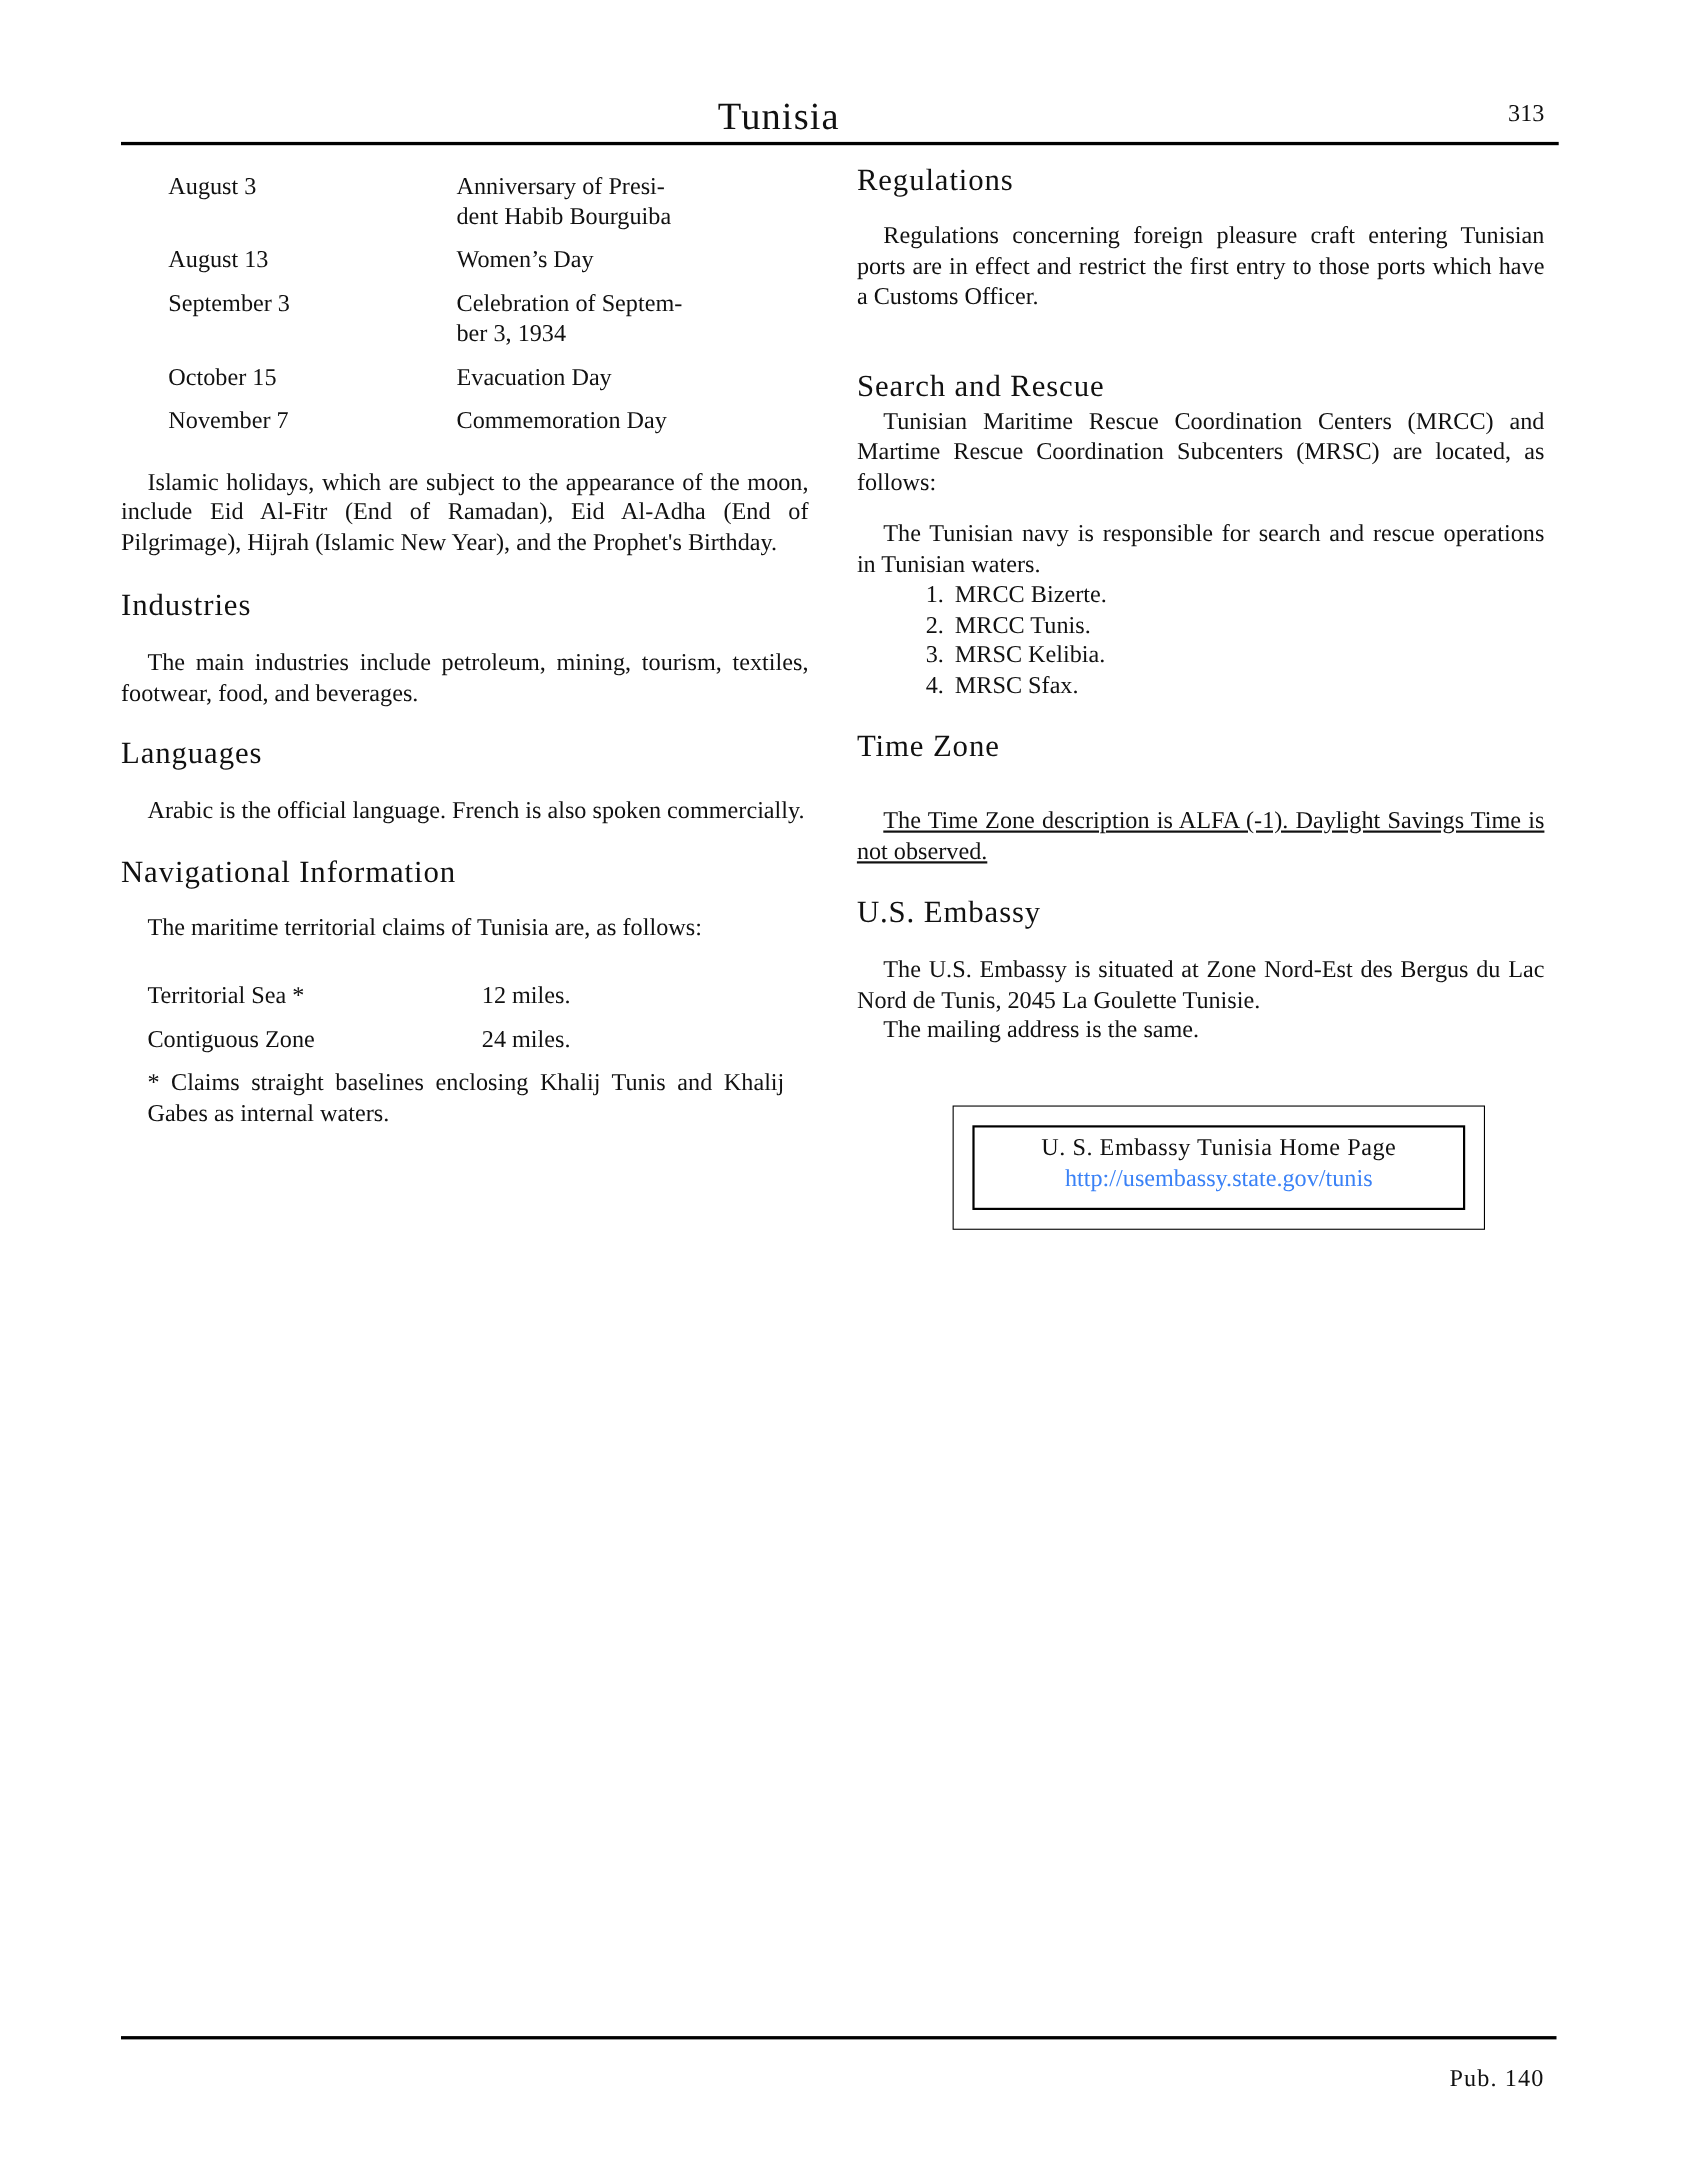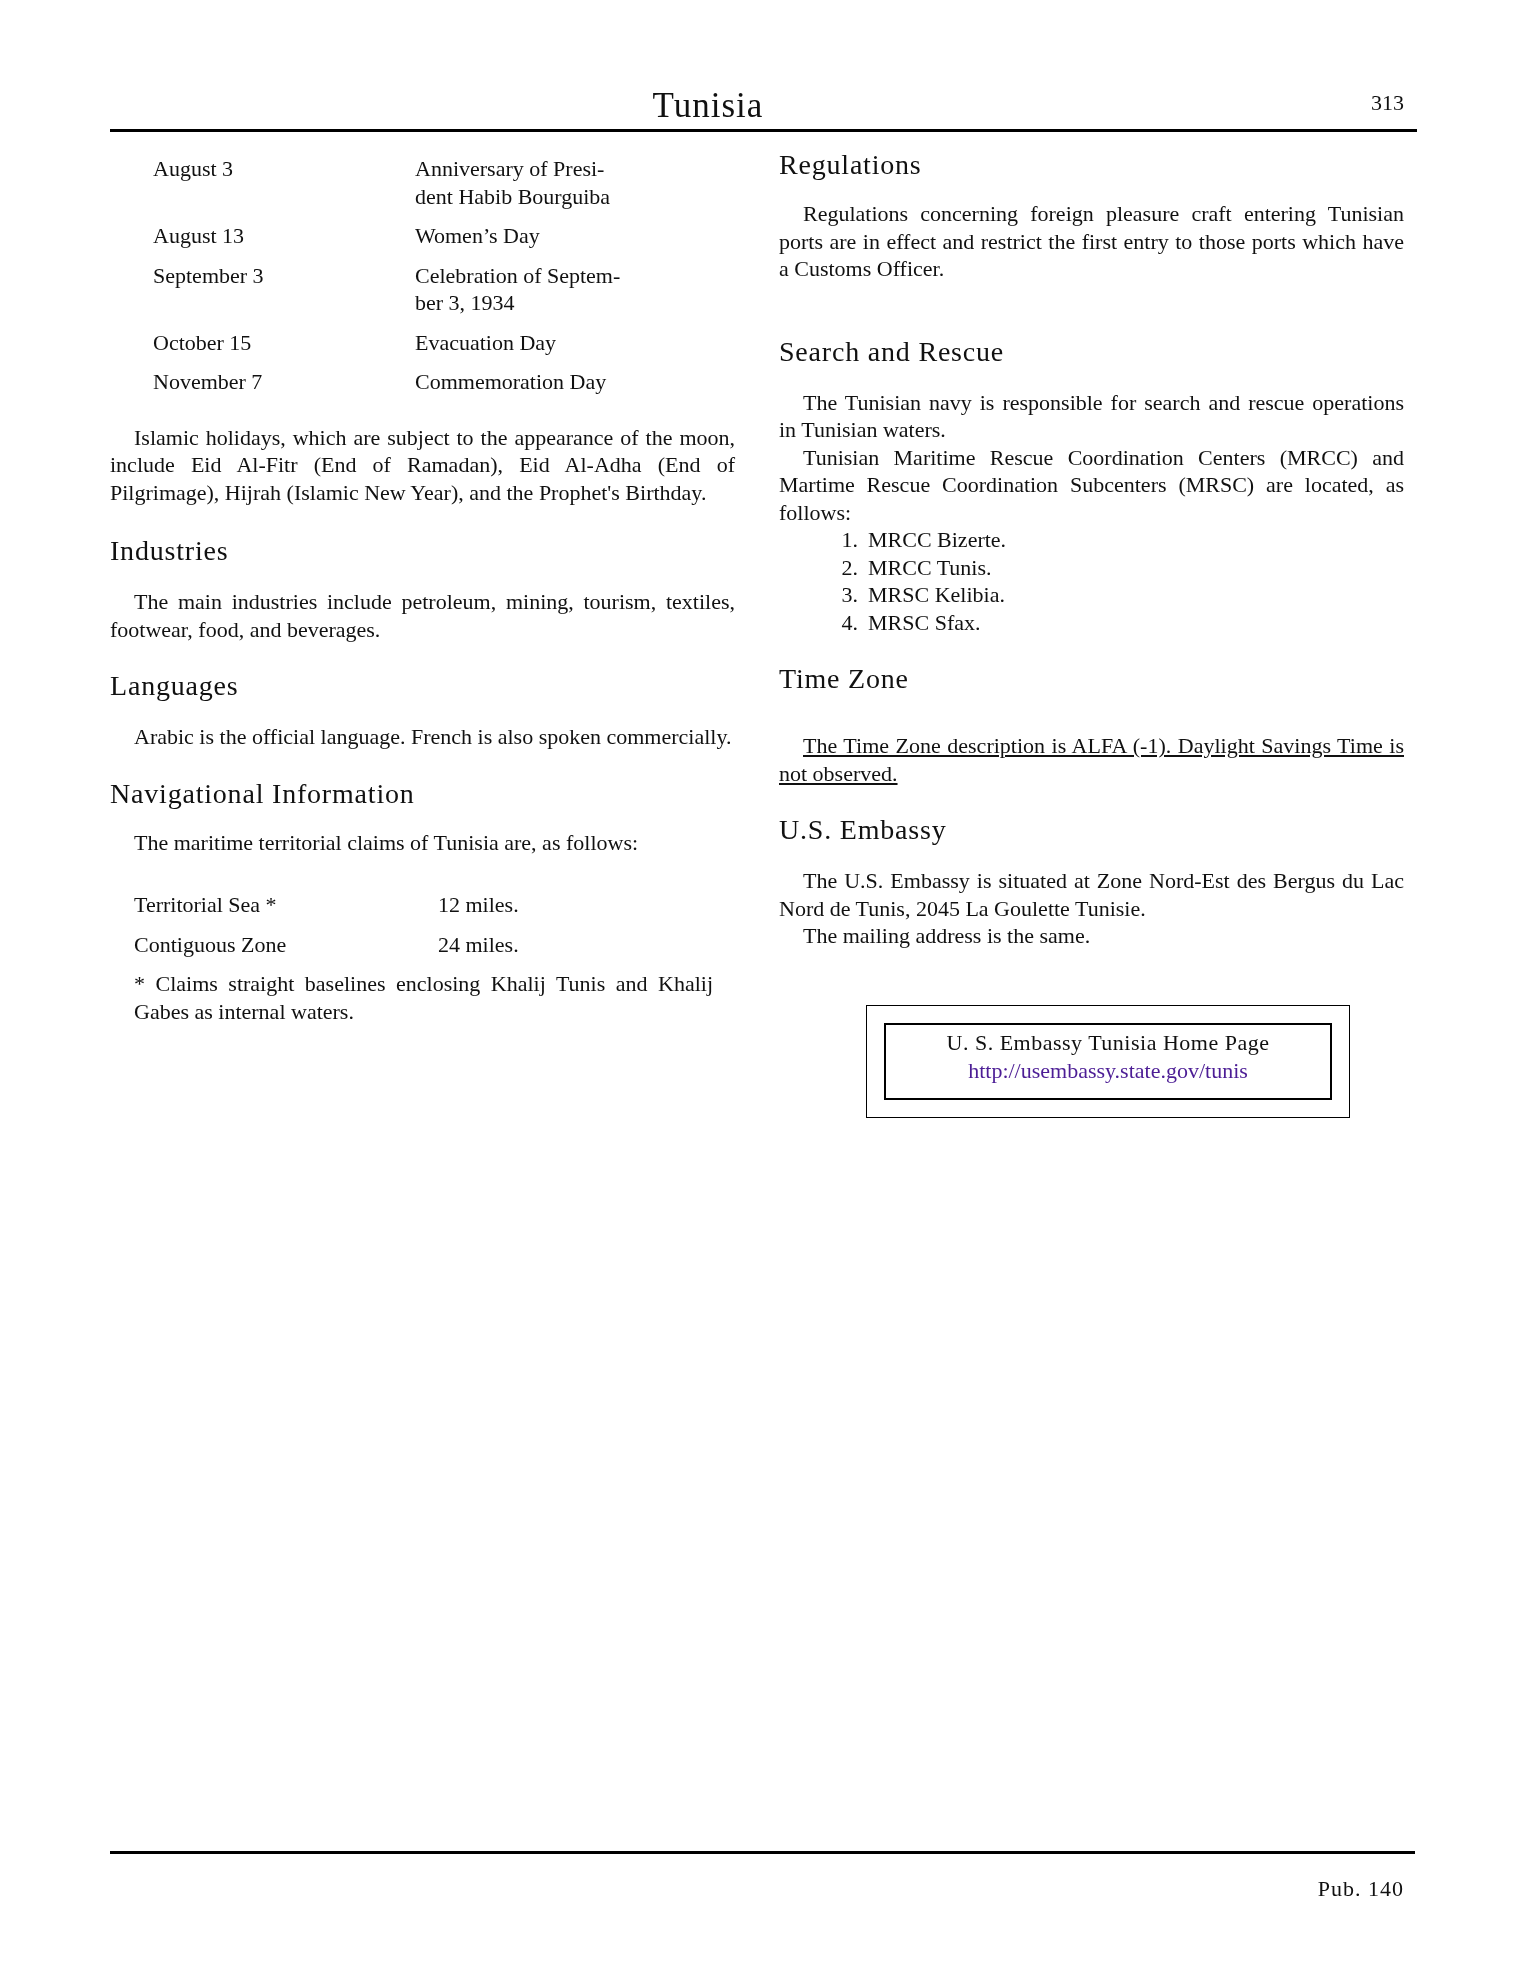--- a/index.html
+++ b/index.html
@@ -31,21 +31,21 @@
 
   ol.centers { list-style: none; margin: 0; padding: 0 0 0 43px; }
   ol.centers li { display: flex; }
   .num { width: 36px; text-align: right; padding-right: 10px; flex: none; }
 
   .web-box { position: absolute; left: 866px; top: 1005px; width: 448px; height: 77px;
              border: 1px solid #000; padding: 17px; box-sizing: content-box; }
   .web-box-inner { width: 100%; height: 100%; border: 2px solid #000; box-sizing: border-box;
              text-align: center; font-size: 22px; line-height: 28px; padding-top: 4px; }
   .web-title { letter-spacing: 0.5px; }
-  .web-link { color: #4c1d95; text-decoration: none; }
+  .web-link { color: #3b82f6; text-decoration: none; }
 </style>
 </head>
 <body>
 
 <div class="running-title">Tunisia</div>
 <div class="page-num">313</div>
 <div class="rule-top"></div>
 
 <div class="col col-left">
 
@@ -106,22 +106,22 @@
     </div>
   </div>
   <p class="foot" style="margin-top:12px;">* Claims straight baselines enclosing Khalij Tunis and Khalij Gabes as internal waters.</p>
 </div>
 
 <div class="col col-right">
   <h2 class="h">Regulations</h2>
   <p style="margin-top:18px;">Regulations concerning foreign pleasure craft entering Tunisian ports are in effect and restrict the first entry to those ports which have a Customs Officer.</p>
 
   <h2 class="h" style="margin-top:52px;">Search and Rescue</h2>
+  <p>Tunisian Maritime Rescue Coordination Centers (MRCC) and Martime Rescue Coordination Subcenters (MRSC) are located, as follows:</p>
   <p style="margin-top:20px;">The Tunisian navy is responsible for search and rescue operations in Tunisian waters.</p>
-  <p>Tunisian Maritime Rescue Coordination Centers (MRCC) and Martime Rescue Coordination Subcenters (MRSC) are located, as follows:</p>
   <ol class="centers">
     <li>
         <span class="num">1.</span>
         <span>MRCC Bizerte.</span>
       </li>
     <li>
         <span class="num">2.</span>
         <span>MRCC Tunis.</span>
       </li>
     <li>

